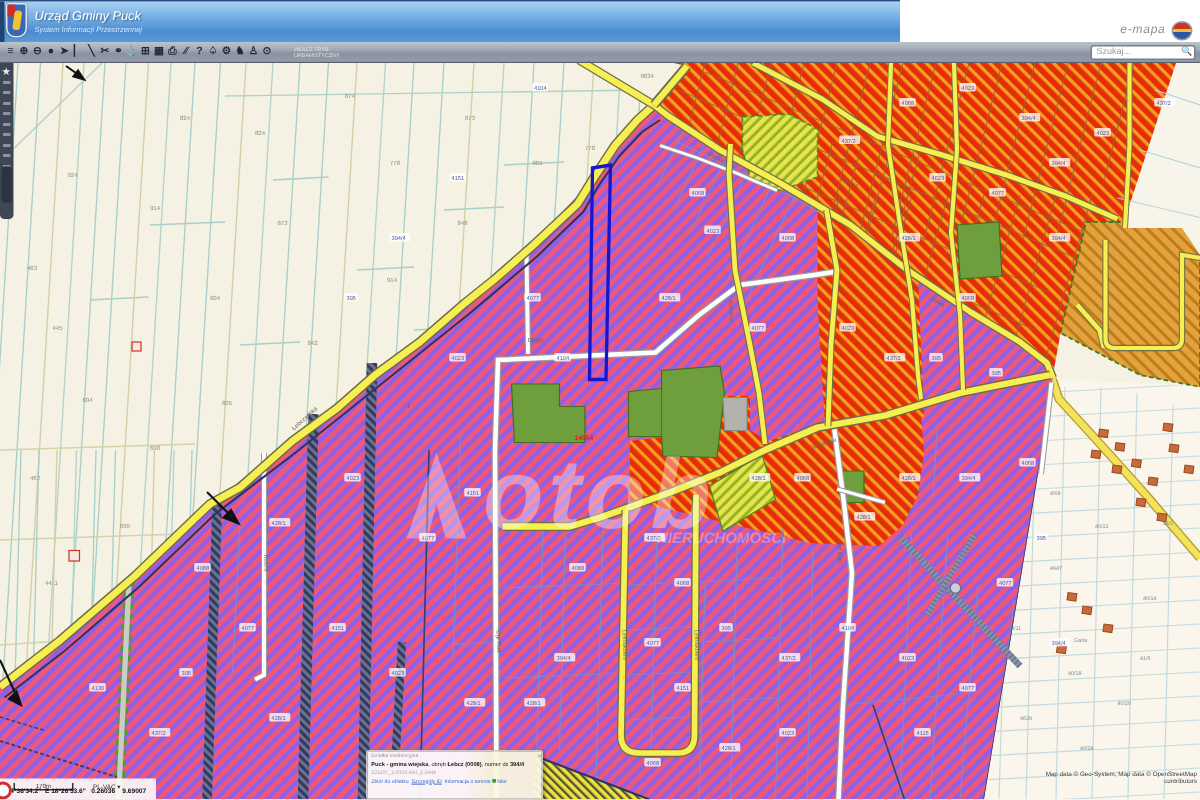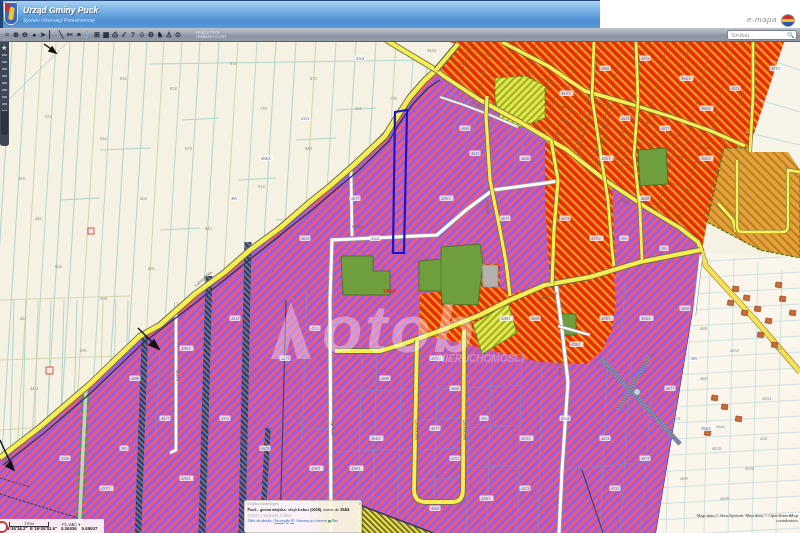--- a/index.html
+++ b/index.html
@@ -3,21 +3,21 @@
 <style>
 *{margin:0;padding:0;box-sizing:border-box}
 html,body{width:800px;height:533px;overflow:hidden;font-family:"Liberation Sans",sans-serif}
 #page{position:relative;width:800px;height:533px;background:#f5f1e3}
 #hdr{position:absolute;top:0;left:0;width:800px;height:28px;background:#fff}
 #hdrblue{position:absolute;top:0;left:0;width:600px;height:28px;background:linear-gradient(180deg,#aad2f2 0%,#79b2e6 35%,#4a8cd0 75%,#5a9ad8 100%);border-top:1px solid #2a4c7e}
 #hdrblue:before{content:"";position:absolute;left:0;top:0;width:3px;height:28px;background:#1e4474}
 #coat{position:absolute;left:4px;top:2px;width:14px;height:23px;background:#3a68b4;border:1.5px solid #dfe8f2;border-radius:2px 2px 6px 6px;box-shadow:0 0 1px #345}
 #coat .q1{position:absolute;left:0;top:0;width:5px;height:8px;background:#c83030}
 #coat .fig{position:absolute;left:3.5px;top:4px;width:5px;height:13px;background:#f2c434;border-radius:2px;transform:rotate(8deg)}
-#title{position:absolute;left:23px;top:5px;color:#fff;font-size:8.5px;font-weight:bold;font-style:italic;text-shadow:1px 1px 1px rgba(0,0,0,.4)}
+#title{position:absolute;left:23px;top:5px;color:#fff;font-size:8.5px;font-weight:normal;font-style:italic;text-shadow:1px 1px 1px rgba(0,0,0,.4)}
 #subtitle{position:absolute;left:23px;top:16.5px;color:#cfe6fa;font-size:5px;font-style:italic}
 #emapa{position:absolute;right:23px;top:15px;color:#909090;font-size:8px;font-style:italic;letter-spacing:0.5px}
 #globe{position:absolute;right:5px;top:14px;width:14px;height:13px;border-radius:50%;background:linear-gradient(180deg,#cc3326 0%,#cc3326 40%,#eec22a 40%,#eec22a 60%,#2b56a8 60%);border:1px solid #999}
 #tbar{position:absolute;top:28px;left:0;width:800px;height:14px;background:linear-gradient(180deg,#bdc3cb 0%,#a2a9b5 40%,#8b93a1 58%,#939ba9 100%);border-bottom:1px solid #5a5f6a}
 .ticon{position:absolute;top:31px;font-size:7px;line-height:8px;color:#1f2937;width:10px;text-align:center;font-weight:bold}
 #wlacz{position:absolute;top:31px;left:196px;font-size:4px;line-height:4.5px;color:#dde2ea;transform:scale(0.9);transform-origin:0 0}
 #search{position:absolute;top:30px;left:727px;width:70px;height:10px;background:#fff;border:1px solid #7a808c;border-radius:2px;font-size:6px;color:#999;padding-left:3px;line-height:9px}
 #search:after{content:"🔍";position:absolute;right:1px;top:0;font-size:6px;color:#555}
 #sidebar{position:absolute;top:42px;left:0;width:9px;height:104px;background:#3f4756;border-radius:0 0 3px 3px}
 #sidebar .star{position:absolute;top:2px;left:1px;color:#e8e8e8;font-size:7px}

